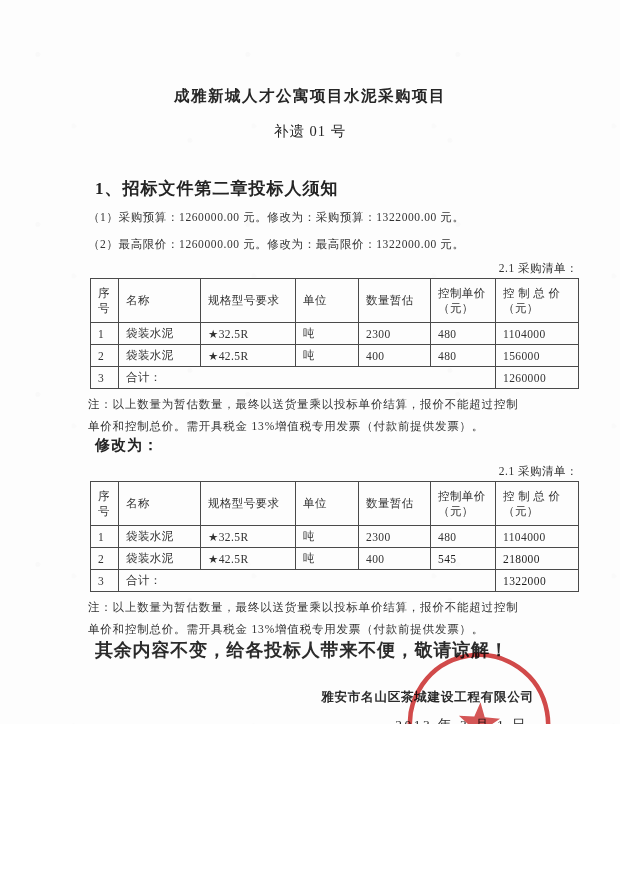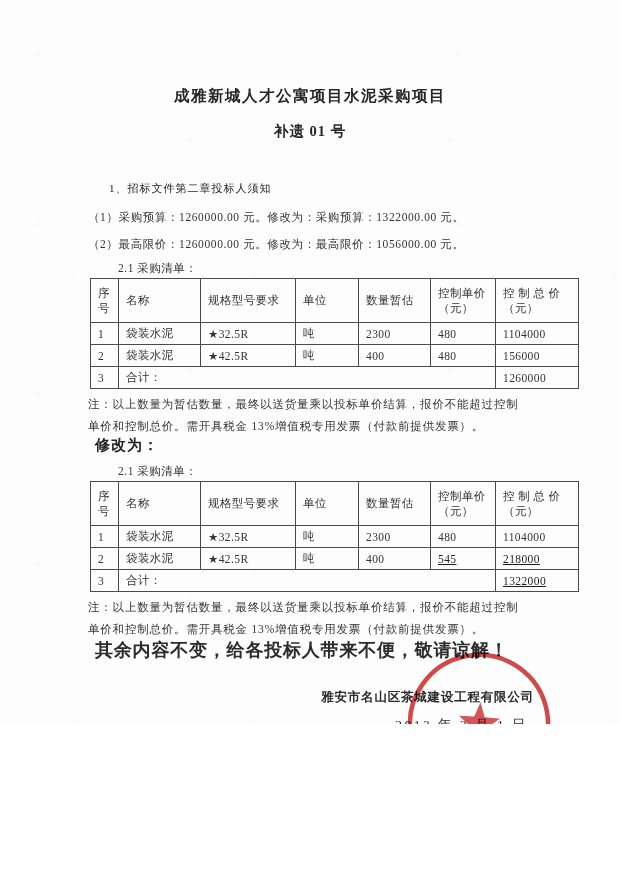--- a/index.html
+++ b/index.html
@@ -13,44 +13,44 @@
       radial-gradient(circle at 73% 61%, rgba(180,180,180,0.05) 0 2px, transparent 3px),
       radial-gradient(circle at 41% 84%, rgba(180,180,180,0.04) 0 2px, transparent 3px);
     background-size: 210px 170px, 260px 230px, 180px 150px;
     padding-top:86px;
   }
   .doc-title {
     text-align:center; font-size:15.5px; font-weight:bold; letter-spacing:1.5px;
     color:#262626; line-height:20px;
   }
   .doc-subtitle {
-    text-align:center; font-size:14.5px; font-weight:bold; letter-spacing:1px;
+    text-align:center; font-size:14.5px; font-weight:normal; letter-spacing:1px;
     color:#262626; line-height:19px; margin-top:16px;
   }
   .content { padding:0 42px 0 88px; }
   .sec-heading {
-    font-size:11px; font-weight:normal; color:#242424; letter-spacing:1px;
-    line-height:19px; margin-left:21px;
+    font-size:17px; font-weight:bold; color:#242424; letter-spacing:1px;
+    line-height:19px; margin-left:7px;
   }
   .sec1-heading { margin-top:38px; }
   .sec2-heading { margin-top:8px; }
   .item { font-size:11.5px; letter-spacing:0.6px; line-height:16px; margin-top:11px; color:#333; }
-  .list-label { font-size:11.5px; letter-spacing:0.5px; line-height:15px; margin-top:9px; margin-left:30px; color:#333; }
+  .list-label { font-size:11.5px; letter-spacing:0.5px; line-height:15px; margin-top:9px; margin-left:30px; color:#333;text-align:right; }
   table.purchase {
     border-collapse:collapse; table-layout:fixed; width:488px; margin-left:2px; margin-top:2px;
     font-size:11.5px; color:#333;
   }
   table.purchase th, table.purchase td {
     border:1.4px solid #4a4a4a; white-space:pre-line; overflow:hidden;
     font-weight:normal; text-align:left; padding:1px 4px 1px 7px; letter-spacing:0.4px;
   }
   table.purchase th { line-height:15px; height:44px; vertical-align:middle; }
   table.purchase td { height:22px; vertical-align:middle; }
   td.c-no, th.c-no { text-align:center; padding:1px 2px; }
-  .edited { color:#1f1f1f; letter-spacing:0.3px; font-family:"Liberation Serif","DejaVu Serif",serif;text-decoration:underline; }
+  .edited { color:#1f1f1f; letter-spacing:0.3px; font-family:"Liberation Serif","DejaVu Serif",serif; }
   .note { font-size:11.5px; letter-spacing:0.8px; line-height:22px; margin-top:4px; white-space:pre-line; color:#333; }
   .revision-heading { font-size:15px; font-weight:bold; color:#242424; letter-spacing:1px; line-height:20px; margin-top:-2px; margin-left:7px; }
   .closing { font-size:18px; font-weight:bold; letter-spacing:0.8px; line-height:17px; margin-top:2px; margin-left:7px; color:#2b2b2b; }
   .sign-company {
     font-size:12.5px; font-weight:bold; letter-spacing:0.8px; text-align:right;
     margin-top:30px; padding-right:44px; color:#2b2b2b; position:relative; z-index:2;
   }
   .sign-date {
     font-size:13.5px; letter-spacing:2.5px; text-align:right;
     margin-top:10px; padding-right:50px; color:#2e2e2e; position:relative; z-index:2;
@@ -73,21 +73,21 @@
 
 <div class="page">
 
   <div class="doc-title">成雅新城人才公寓项目水泥采购项目</div>
   <div class="doc-subtitle">补遗 01 号</div>
 
   <div class="content">
 
     <div class="sec-heading sec1-heading">1、招标文件第二章投标人须知</div>
     <div class="item">（1）采购预算：1260000.00 元。修改为：采购预算：1322000.00 元。</div>
-    <div class="item">（2）最高限价：1260000.00 元。修改为：最高限价：1056000.00 元。</div>
+    <div class="item">（2）最高限价：1260000.00 元。修改为：最高限价：1322000.00 元。</div>
 
 
     <div class="list-label">2.1 采购清单：</div>
 
     <table class="purchase">
       <colgroup>
         <col style="width:28px">
           <col style="width:82px">
           <col style="width:95px">
         <col style="width:63px">

